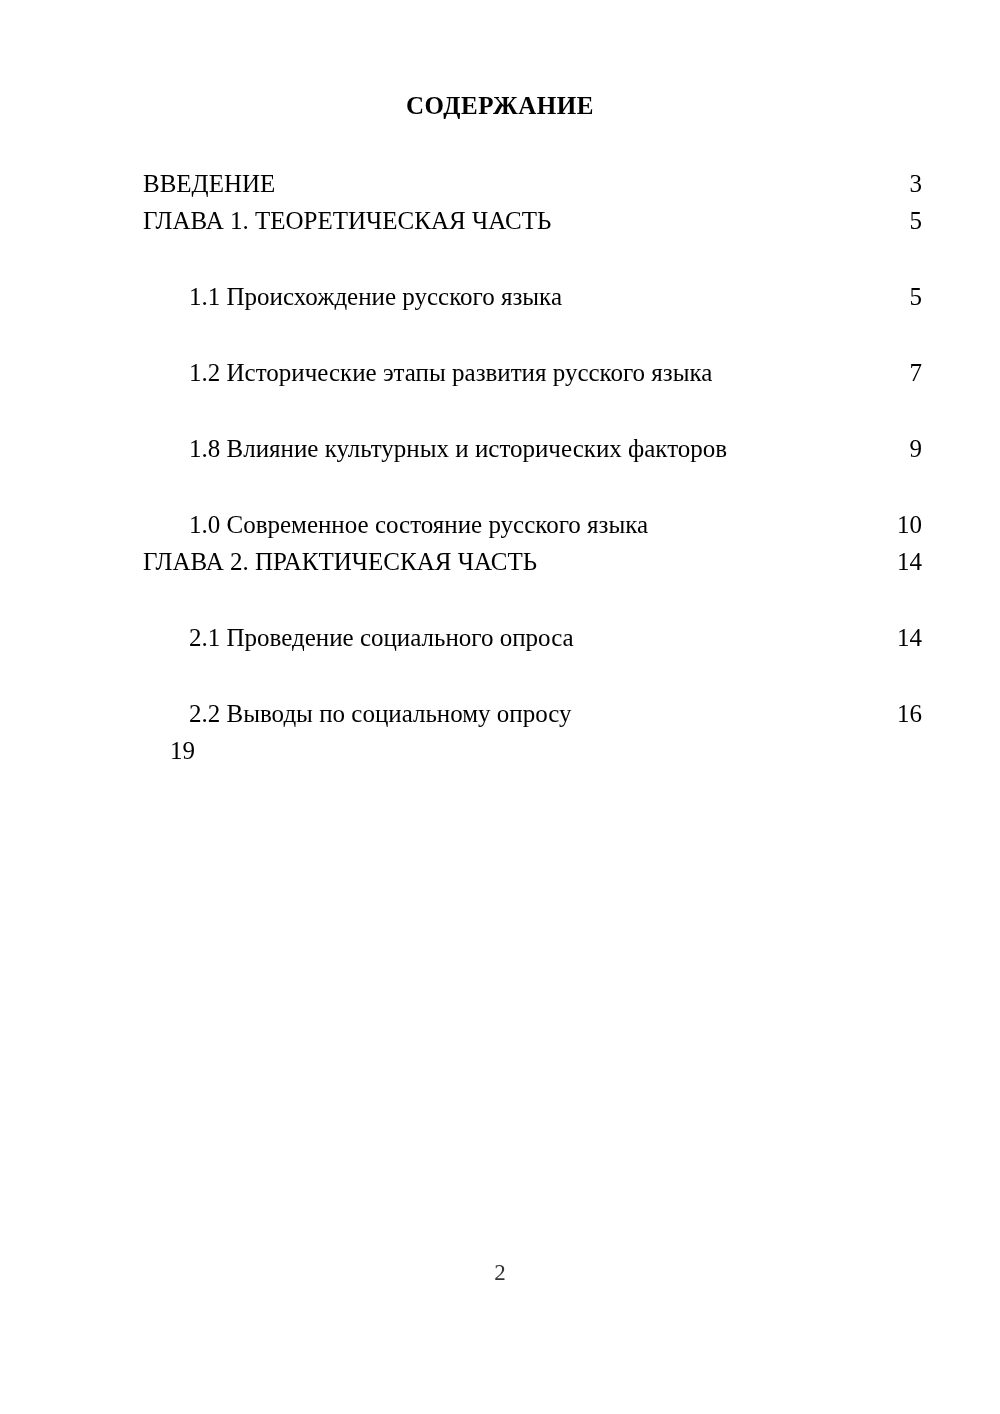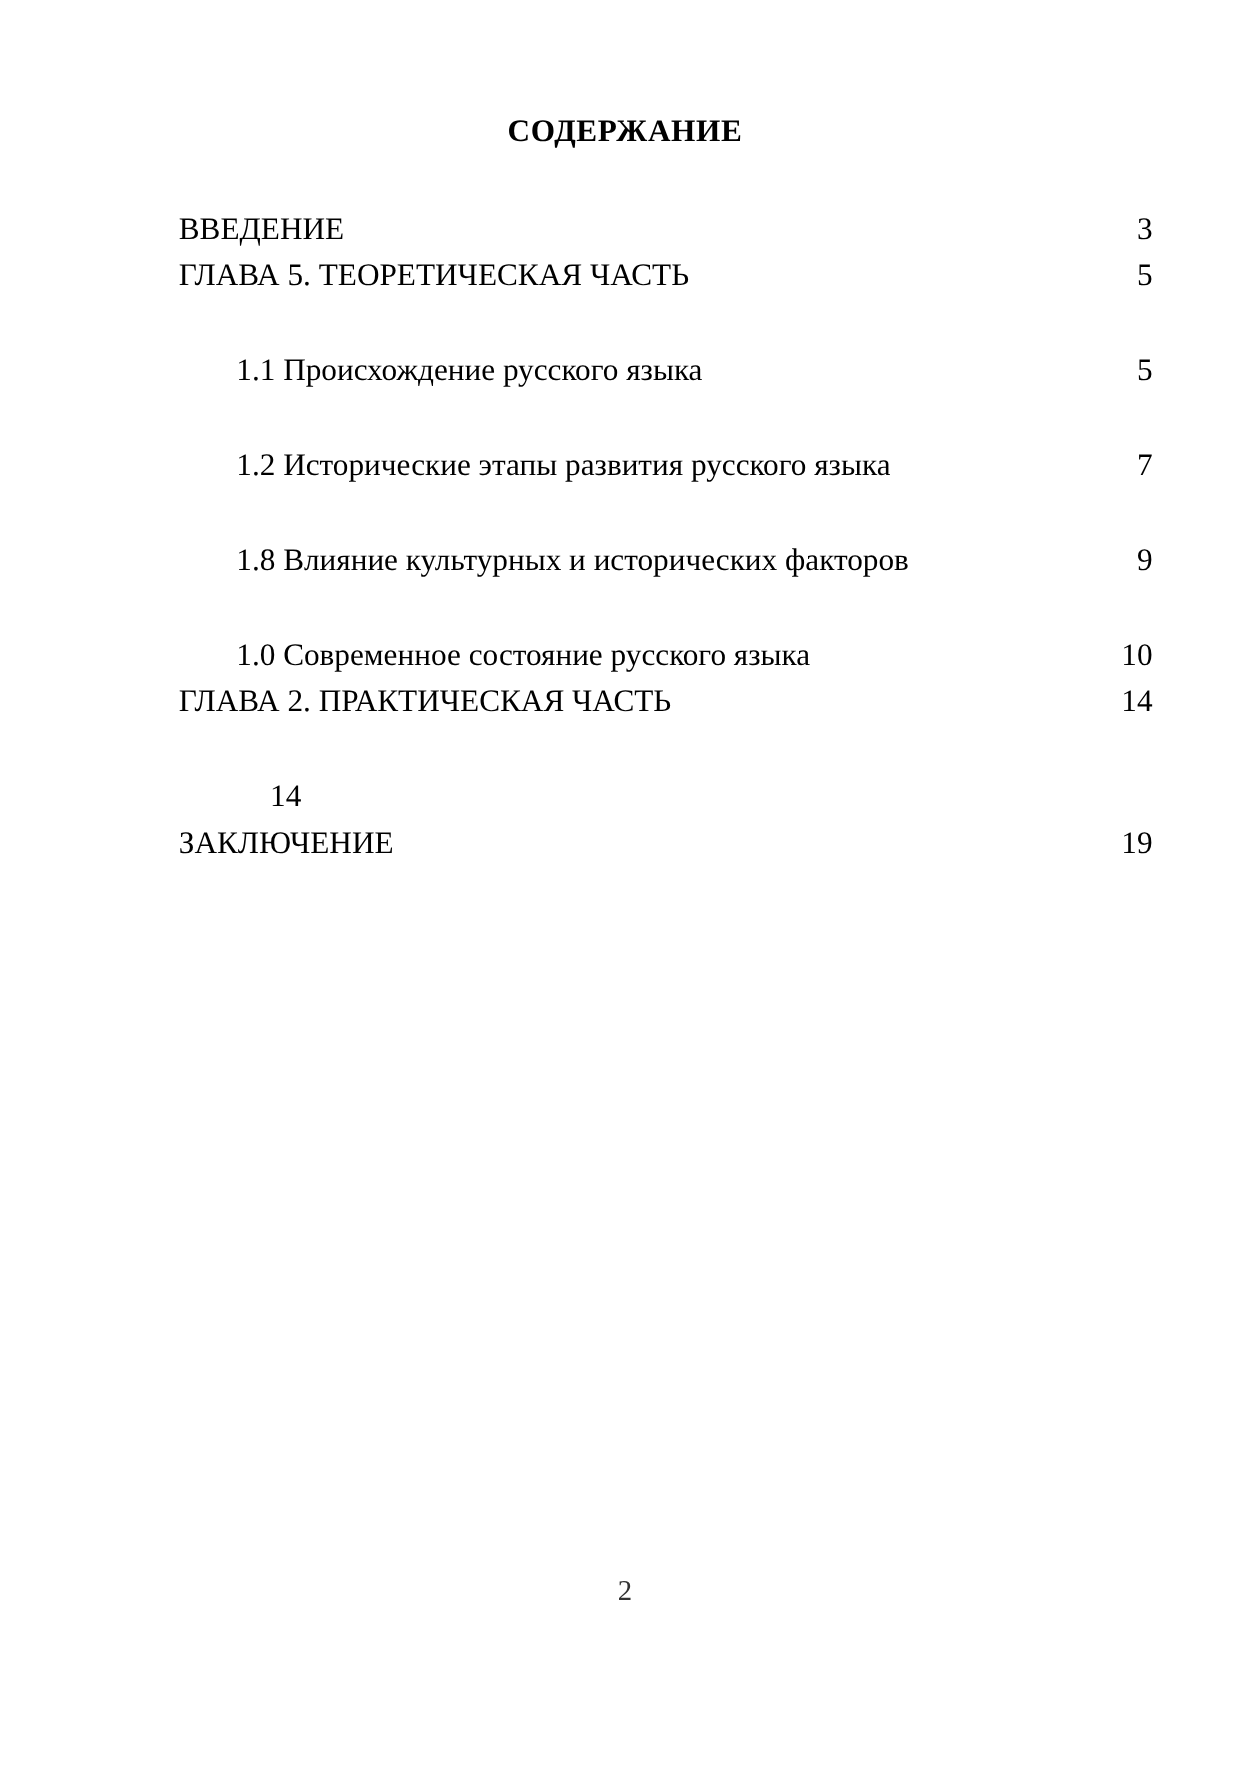--- a/index.html
+++ b/index.html
@@ -83,21 +83,21 @@
 <div class="page">
 
   <div class="doc-title">СОДЕРЖАНИЕ</div>
 
   <div class="toc">
       <div class="toc-row level-1">
         <span class="label">ВВЕДЕНИЕ</span>
         <span class="page-num">3</span>
       </div>
       <div class="toc-row level-1">
-        <span class="label">ГЛАВА 5. ТЕОРЕТИЧЕСКАЯ ЧАСТЬ</span>
+        <span class="label">ГЛАВА 1. ТЕОРЕТИЧЕСКАЯ ЧАСТЬ</span>
         <span class="page-num">5</span>
       </div>
       <div class="toc-row level-2">
         <span class="label">1.1 Происхождение русского языка</span>
         <span class="page-num">5</span>
       </div>
       <div class="toc-row level-2">
         <span class="label">1.2 Исторические этапы развития русского языка</span>
         <span class="page-num">7</span>
       </div>
@@ -107,23 +107,27 @@
       </div>
       <div class="toc-row level-2">
         <span class="label">1.0 Современное состояние русского языка</span>
         <span class="page-num">10</span>
       </div>
       <div class="toc-row level-1">
         <span class="label">ГЛАВА 2. ПРАКТИЧЕСКАЯ ЧАСТЬ</span>
         <span class="page-num">14</span>
       </div>
       <div class="toc-row level-2">
+        <span class="label">2.1 Проведение социального опроса</span>
         <span class="page-num">14</span>
       </div>
+      <div class="toc-row level-2">
+        <span class="label">2.2 Выводы по социальному опросу</span>
+        <span class="page-num">16</span>
+      </div>
       <div class="toc-row level-1">
-        <span class="label">ЗАКЛЮЧЕНИЕ</span>
         <span class="page-num">19</span>
       </div>
     </div>
 
   <div class="footer-page">2</div>
 
 </div>
 
 </body></html>

